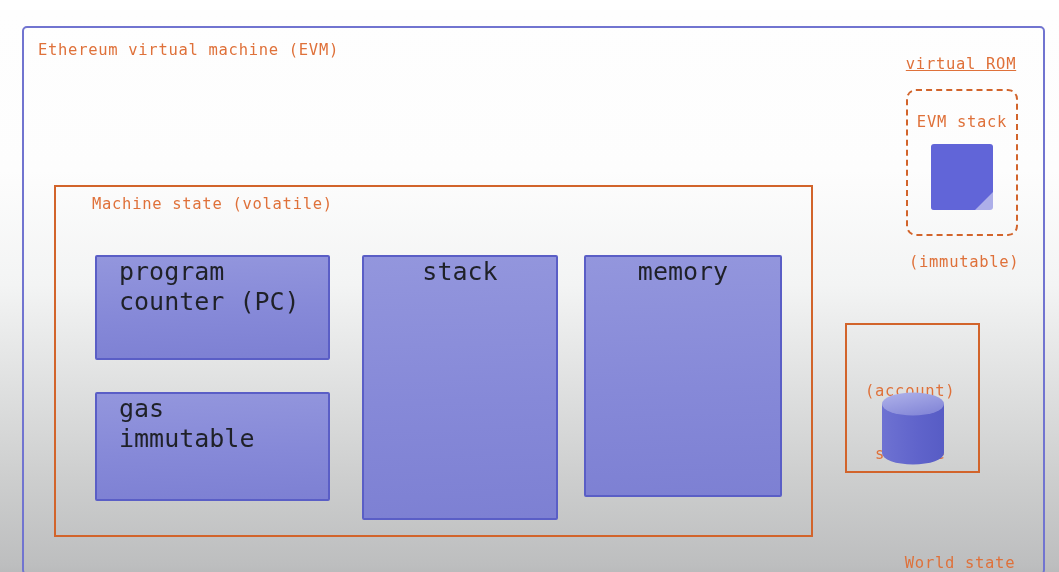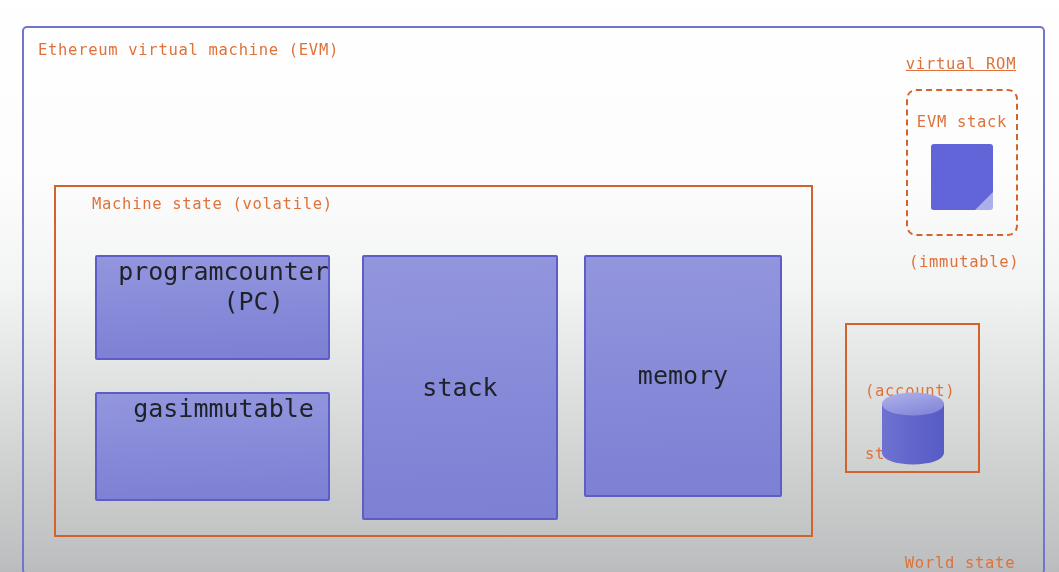--- a/index.html
+++ b/index.html
@@ -41,21 +41,21 @@
     border:2px solid var(--orange-border);
   }
   .ms-label{left:92px;top:184px;}
   .state-box{
     background:linear-gradient(178deg,var(--state-box-fill-top) 0%,#8689d8 55%,var(--state-box-fill-bottom) 100%);
     border:2px solid var(--state-box-border);
     border-radius:2px;
     color:var(--state-box-text);
     font-size:25px;
     line-height:30px;
-    display:flex;flex-direction:row;justify-content:center;
+    display:flex;flex-direction:column;
     box-sizing:border-box;
   }
   .state-left{align-items:flex-start;padding-left:22px;}
   .state-center{align-items:center;}
   .pc-box{left:95px;top:245px;width:235px;height:105px;}
   .gas-box{left:95px;top:382px;width:235px;height:109px;}
   .stack-box{left:362px;top:245px;width:196px;height:265px;}
   .mem-box{left:584px;top:245px;width:198px;height:242px;}
   .vrom-label{left:875px;top:44px;width:172px;text-align:center;text-decoration:underline;}
   .rom-box{
@@ -66,21 +66,21 @@
     display:flex;flex-direction:column;align-items:center;
   }
   .evm-code-label{margin-top:21px;text-align:center;}
   .doc-icon{margin-top:10px;line-height:0;}
   .immutable-label{left:909px;top:242px;width:172px;text-align:left;}
   .storage-box{
     left:845px;top:313px;width:135px;height:150px;
     border:2.5px solid var(--orange-border);
     box-sizing:border-box;
   }
-  .storage-label{left:18px;top:14px;line-height:21px;}
+  .storage-label{left:18px;top:14px;line-height:21px;text-align:center;}
   .db-icon{left:33px;top:66px;line-height:0;}
   .world-state{left:870px;top:503px;width:180px;text-align:center;}
 </style>
 </head>
 <body>
 
 <div class="stage">
 
   <div class="abs evm-box"></div>
   <div class="abs olabel evm-title">Ethereum virtual machine (EVM)</div>

